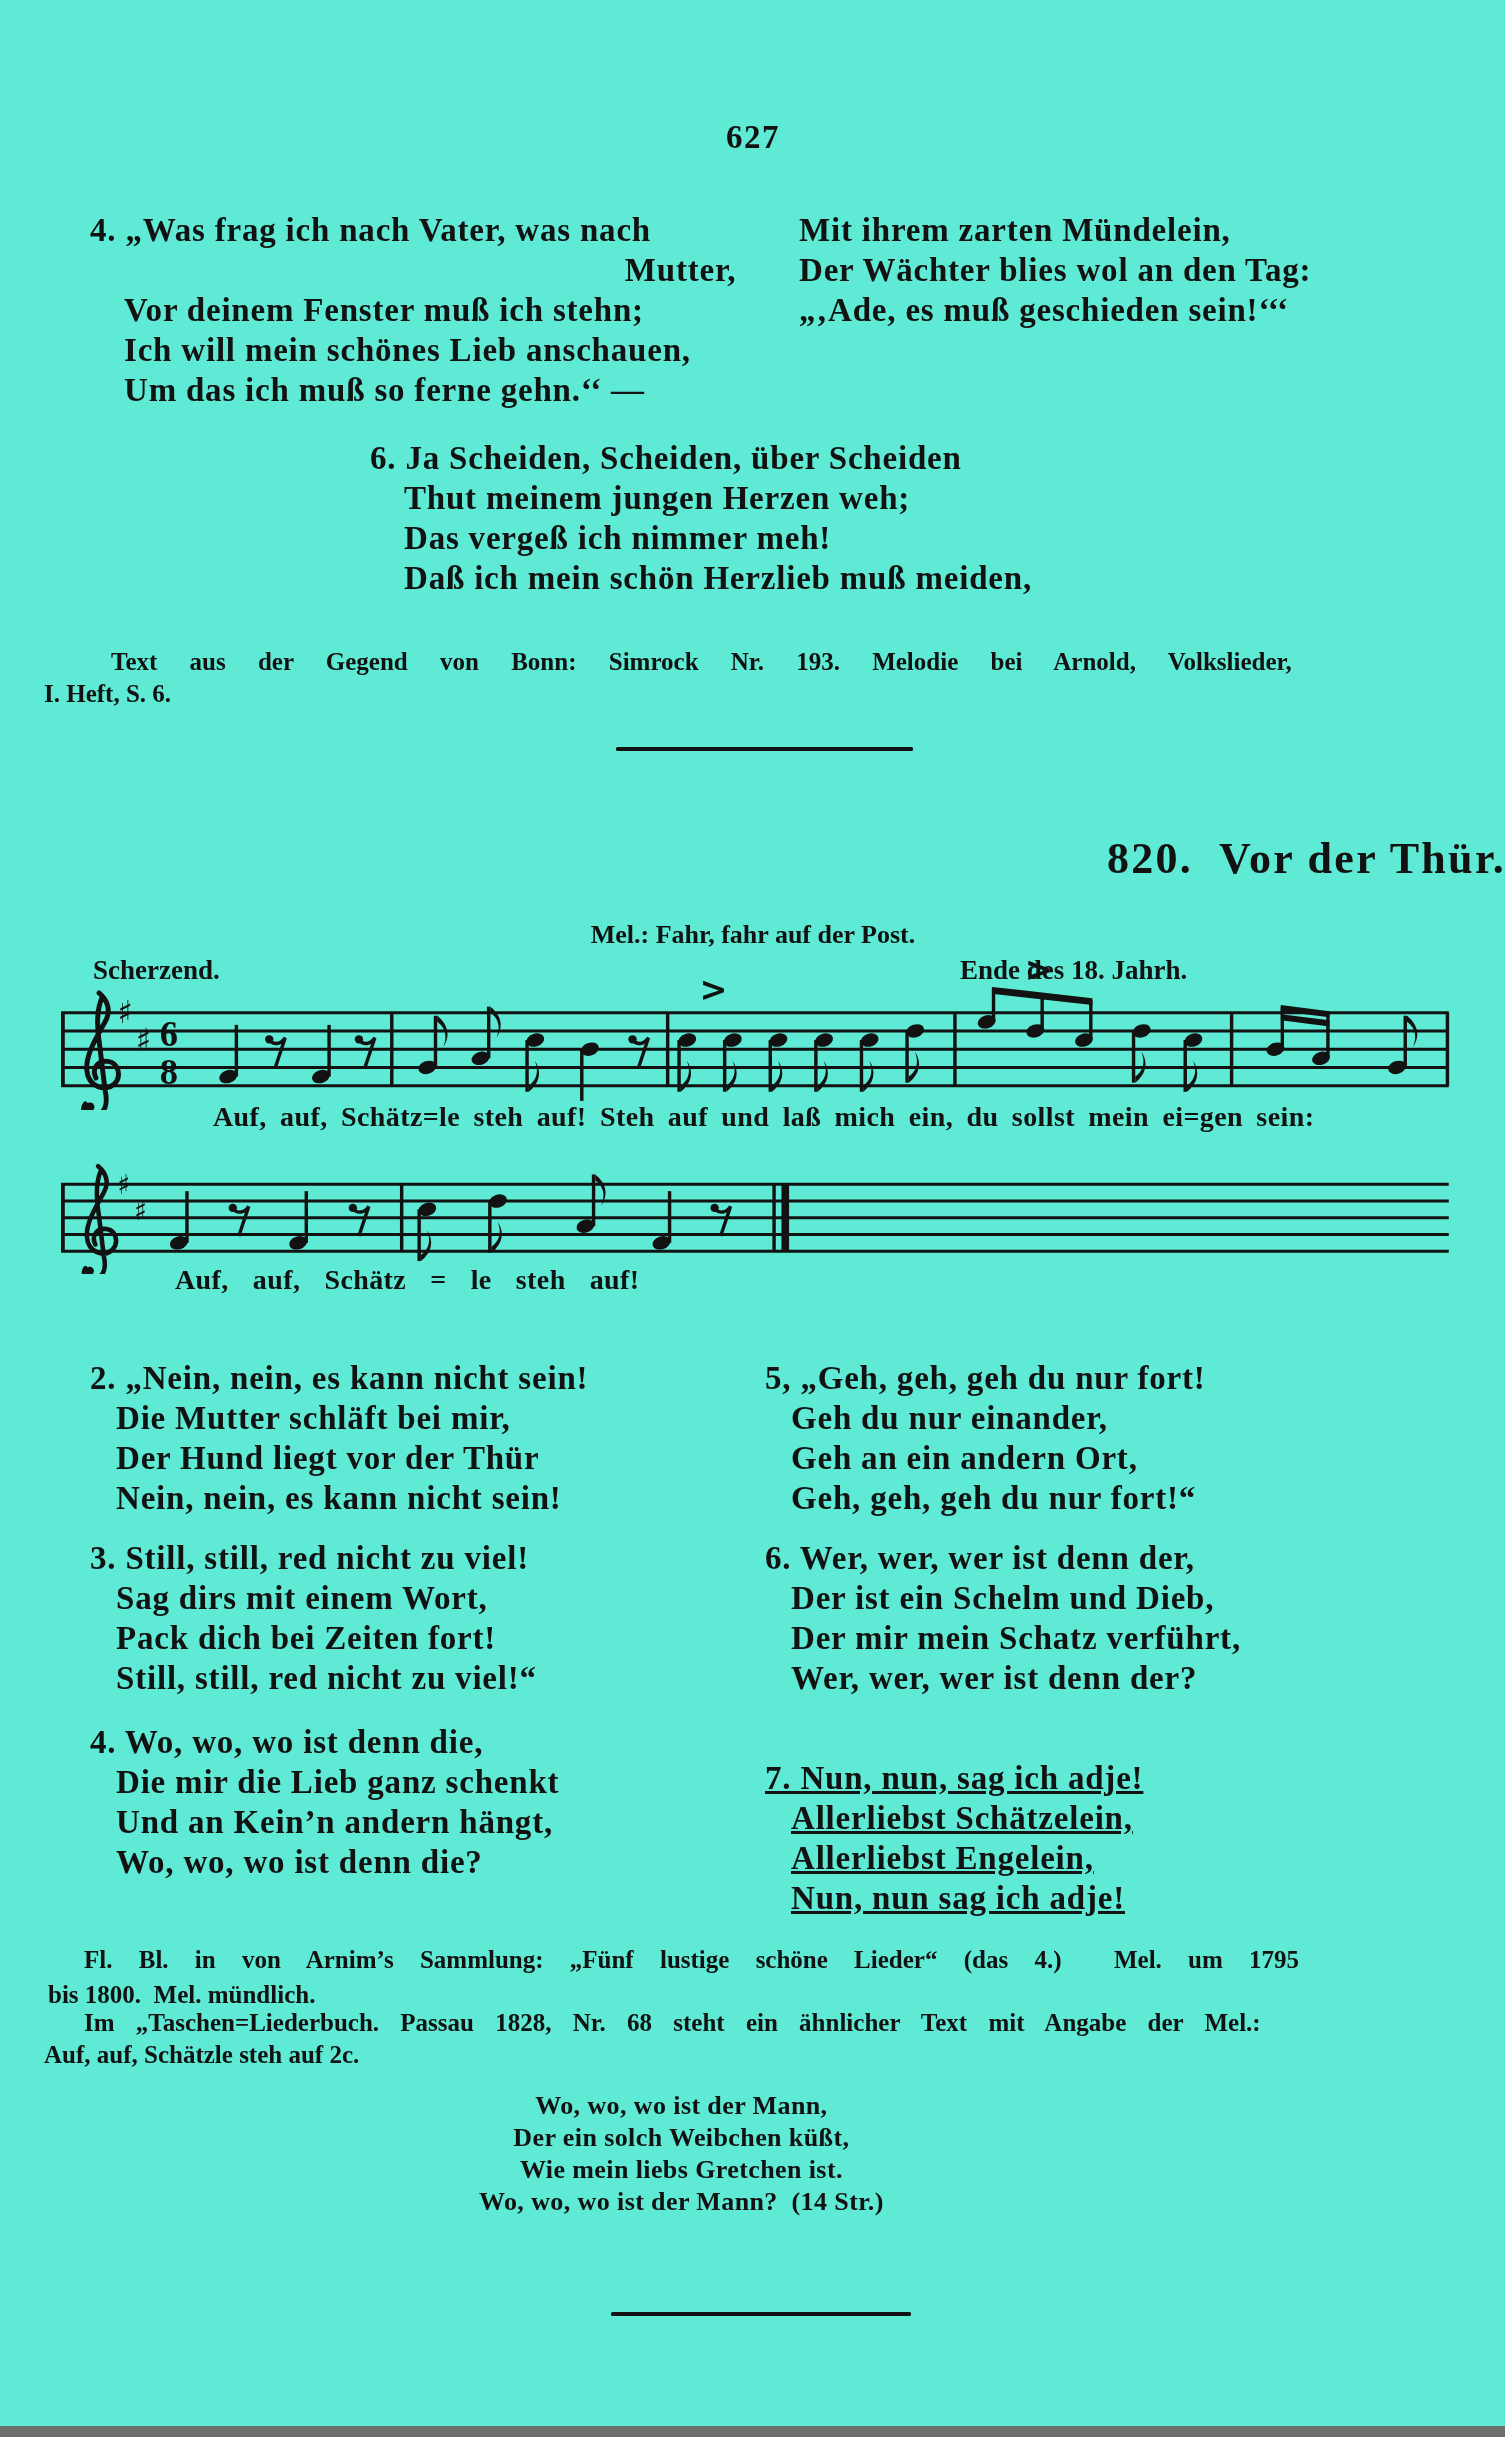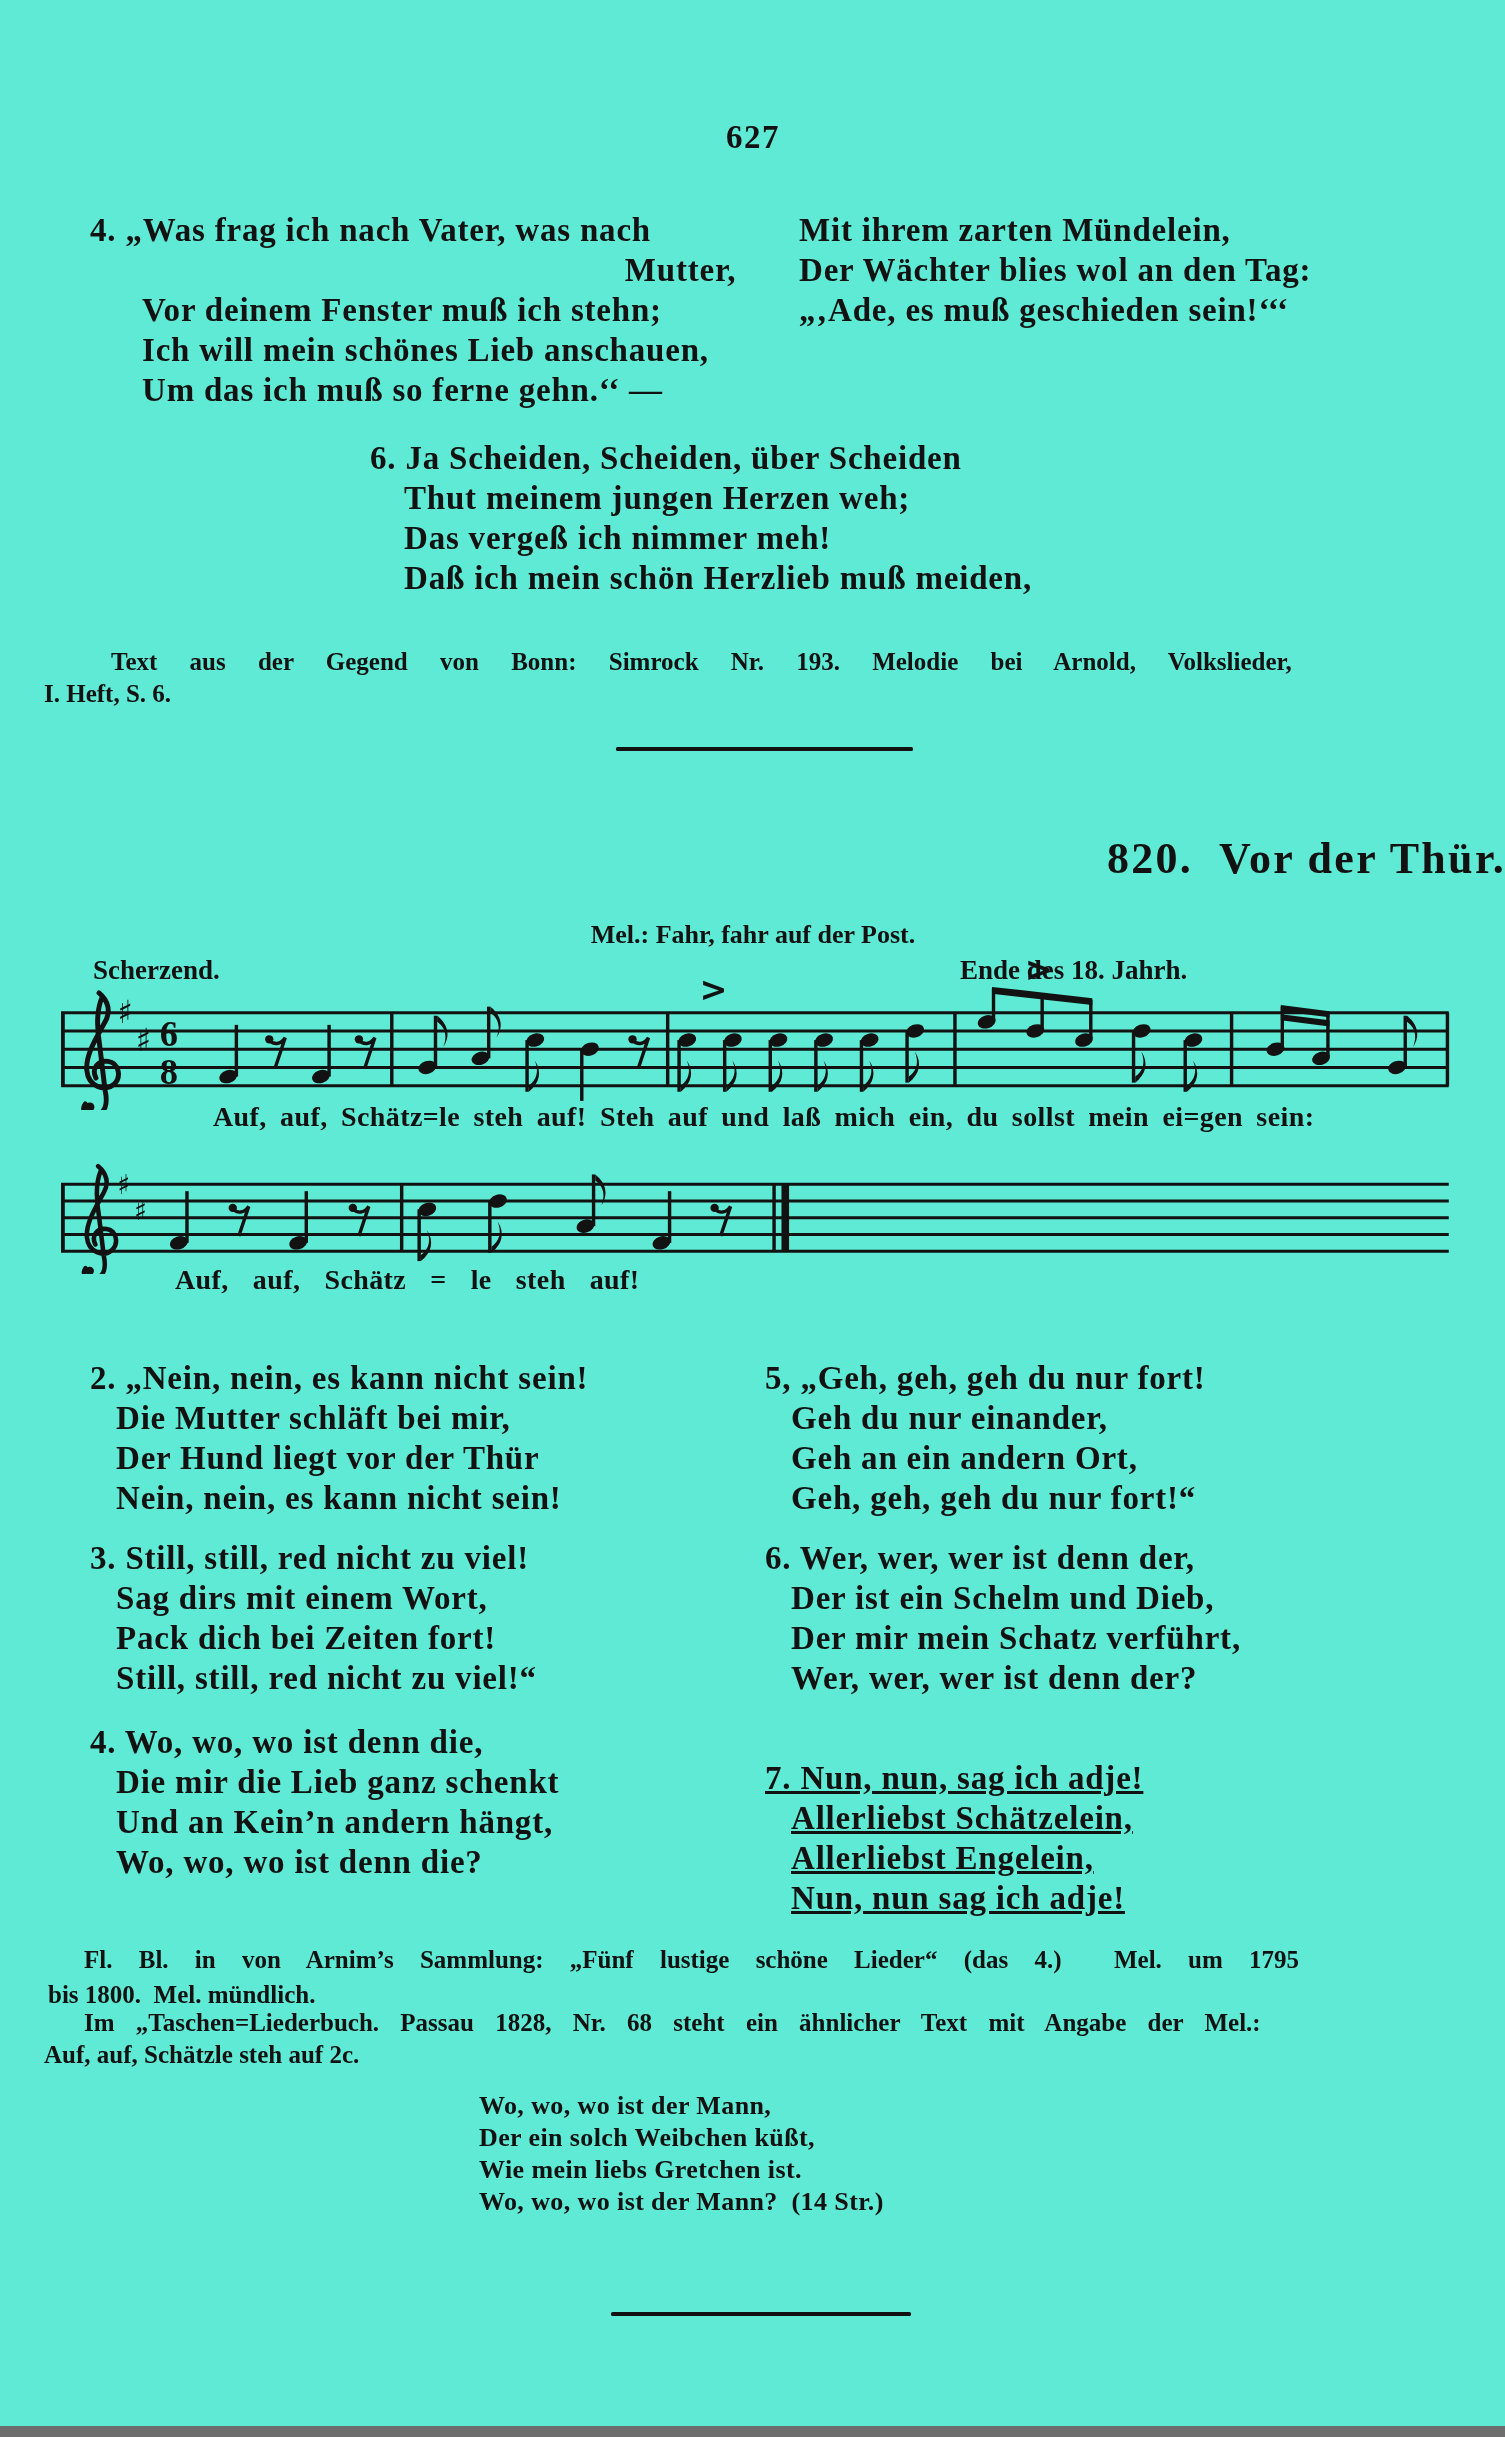--- a/index.html
+++ b/index.html
@@ -5,21 +5,21 @@
   html,body{margin:0;padding:0;background:#6e6e6e;}
   .page{
     position:relative;width:1506px;height:2426px;background:#5eead4;
     font-family:"Liberation Serif","DejaVu Serif",serif;font-weight:700;color:#121212;
     overflow:hidden;
   }
   .abs{position:absolute;}
   .pgnum{left:0;top:119px;width:100%;text-align:center;font-size:33px;letter-spacing:1.5px;}
   
   .verse .vl{white-space:pre;font-size:33px;line-height:40px;letter-spacing:0.8px;}
-  .ind55{margin-left:52px;}
+  .ind55{margin-left:34px;}
   .ind45{margin-left:34px;}
   .ind34{margin-left:26px;}
   .mutline{text-align:right;margin-right:10.6px;}
   
   .src{white-space:pre;font-size:25px;line-height:32px;}
   .stretch34{word-spacing:26px;}
   .stretch26{word-spacing:20px;}
   .stretch20{word-spacing:15px;}
   .rule{height:3.8px;background:#121212;border-radius:1.5px;}
   .title{left:0;width:100%;text-align:right;font-size:44px;letter-spacing:2.3px;white-space:pre;}
@@ -229,21 +229,21 @@
     <div class="vl ind34">Allerliebst Schätzelein,</div>
     <div class="vl ind34">Allerliebst Engelein,</div>
     <div class="vl ind34">Nun, nun sag ich adje!</div>
   </section>
 
   <p class="abs src stretch26" style="left:44px;top:1944px;width:1417px;margin:0;text-indent:40px;">Fl. Bl. in von Arnim’s Sammlung: „Fünf lustige schöne Lieder“ (das 4.)  Mel. um 1795</p>
   <p class="abs src" style="left:44px;top:1975px;margin:4px;">bis 1800.  Mel. mündlich.</p>
   <p class="abs src stretch20" style="left:44px;top:2007px;width:1417px;margin:0;text-indent:40px;">Im „Taschen=Liederbuch. Passau 1828, Nr. 68 steht ein ähnlicher Text mit Angabe der Mel.:</p>
   <p class="abs src" style="left:44px;top:2039px;margin:0;">Auf, auf, Schätzle steh auf 2c.</p>
 
-  <section class="abs quote" style="left:479px;top:2090px;">
+  <section class="abs quote" style="left:479px;top:2090px;text-align:center;">
     <div class="ql">Wo, wo, wo ist der Mann,</div>
     <div class="ql">Der ein solch Weibchen küßt,</div>
     <div class="ql">Wie mein liebs Gretchen ist.</div>
     <div class="ql">Wo, wo, wo ist der Mann?  (14 Str.)</div>
   </section>
 
   <div class="abs rule" style="left:611px;top:2312px;width:300px;"></div>
 
 </div>
 

